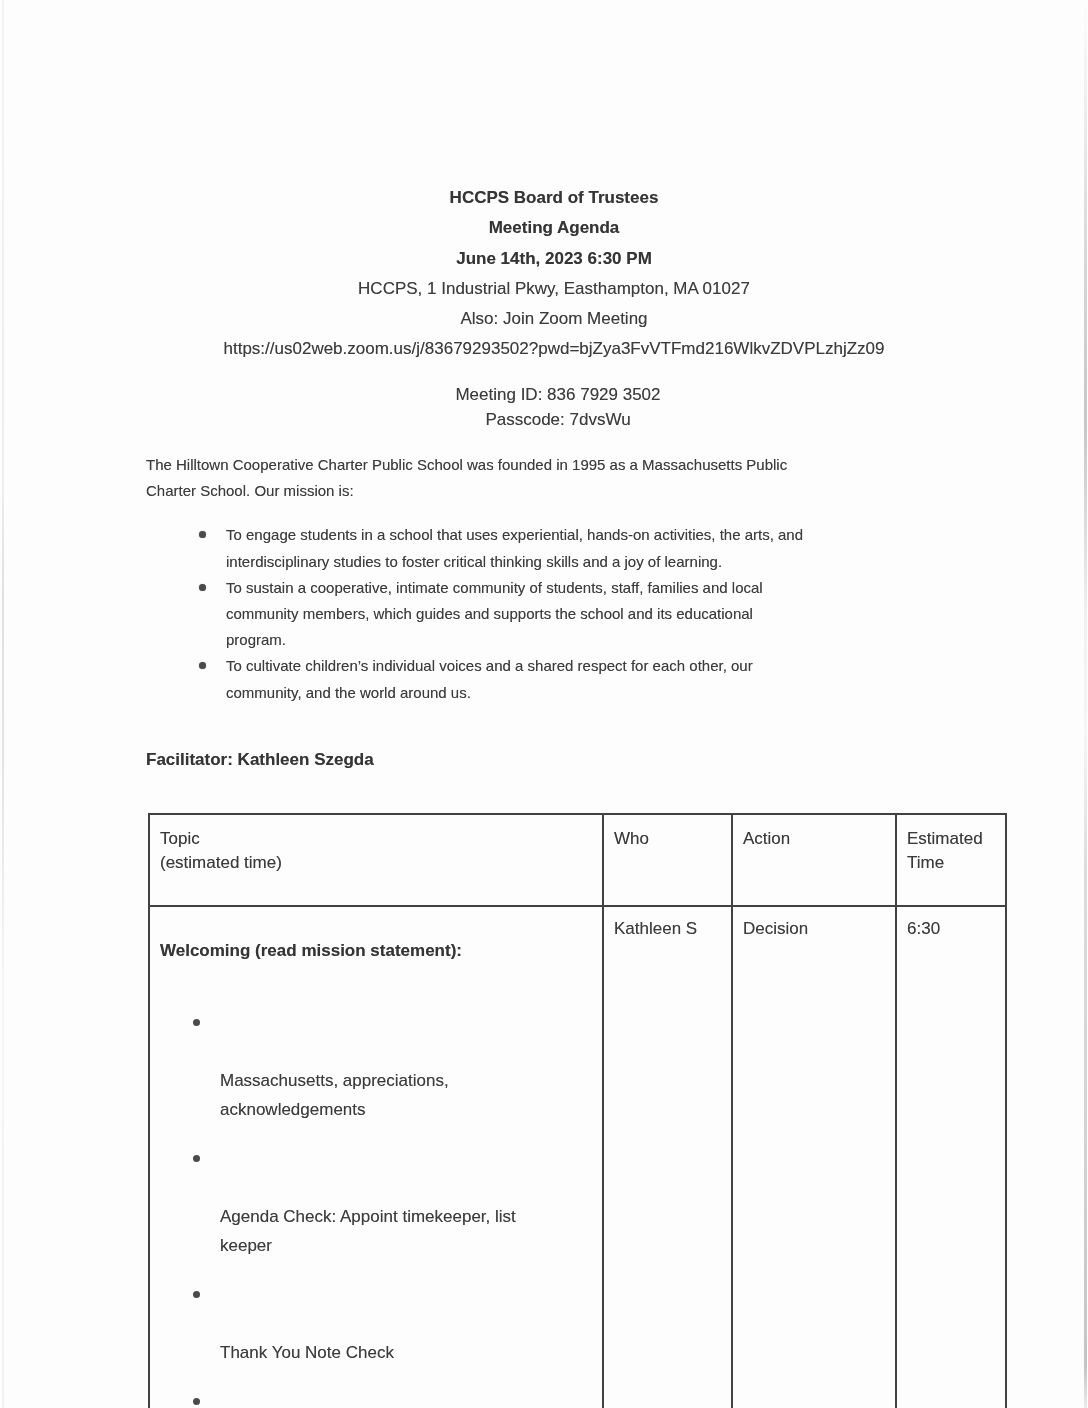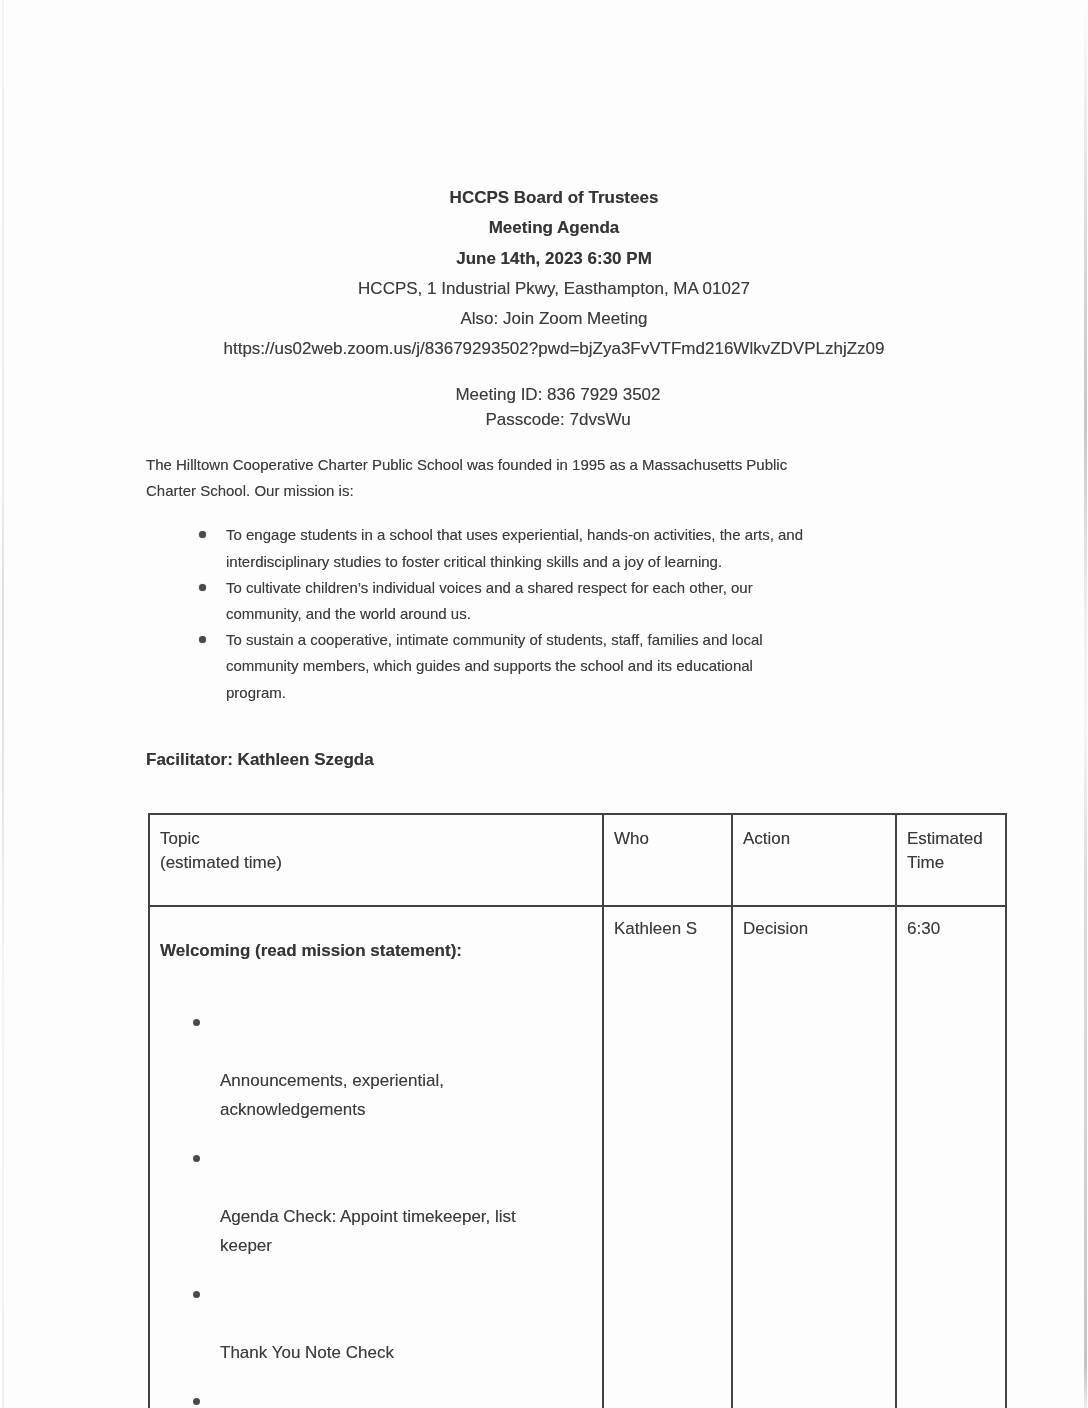--- a/index.html
+++ b/index.html
@@ -119,28 +119,28 @@
     <div class="pre">The Hilltown Cooperative Charter Public School was founded in 1995 as a Massachusetts Public
 Charter School. Our mission is:</div>
     <ul>
       <li>
         <span class="blt"></span>
         <span class="pre">To engage students in a school that uses experiential, hands-on activities, the arts, and
 interdisciplinary studies to foster critical thinking skills and a joy of learning.</span>
       </li>
       <li>
         <span class="blt"></span>
-        <span class="pre">To cultivate children’s individual voices and a shared respect for each other, our
-community, and the world around us.</span>
+        <span class="pre">To sustain a cooperative, intimate community of students, staff, families and local
+community members, which guides and supports the school and its educational
+program.</span>
       </li>
       <li>
         <span class="blt"></span>
-        <span class="pre">To sustain a cooperative, intimate community of students, staff, families and local
-community members, which guides and supports the school and its educational
-program.</span>
+        <span class="pre">To cultivate children’s individual voices and a shared respect for each other, our
+community, and the world around us.</span>
       </li>
     </ul>
   </section>
 
   <p class="facilitator bold">Facilitator: Kathleen Szegda</p>
 
   <table class="agenda">
     <colgroup>
       <col style="width:454px">
       <col style="width:129px">
@@ -157,21 +157,21 @@
 Time</th>
       </tr>
     </thead>
     <tbody>
       <tr class="row-welcoming">
         <td>
           <div class="topic-heading bold">Welcoming (read mission statement):</div>
           <ul class="cell-bullets">
             <li>
               <span class="blt"></span>
-              <span class="pre">Announcements, experiential,
+              <span class="pre">Massachusetts, appreciations,
 acknowledgements</span>
             </li>
             <li>
               <span class="blt"></span>
               <span class="pre">Agenda Check: Appoint timekeeper, list
 keeper</span>
             </li>
             <li>
               <span class="blt"></span>
               <span class="pre">Thank You Note Check</span>

